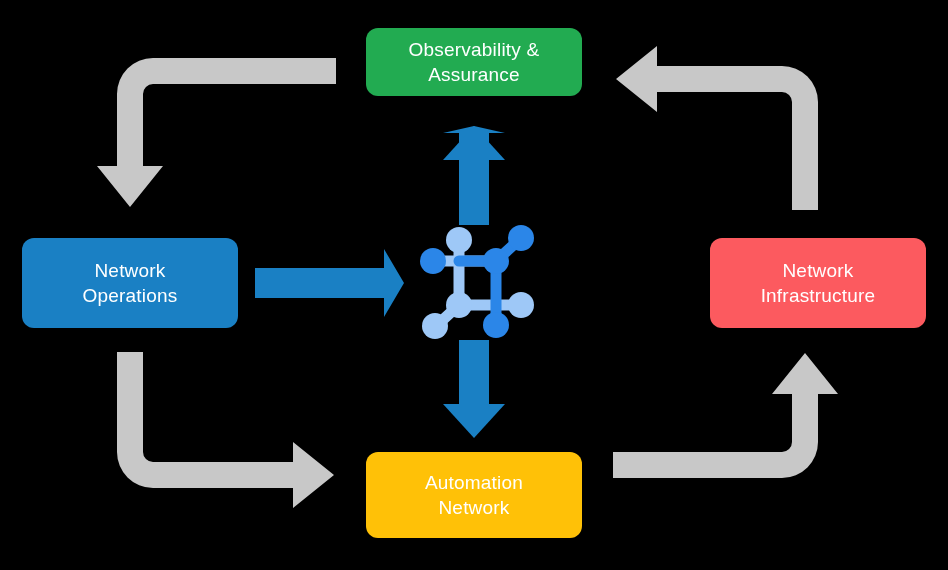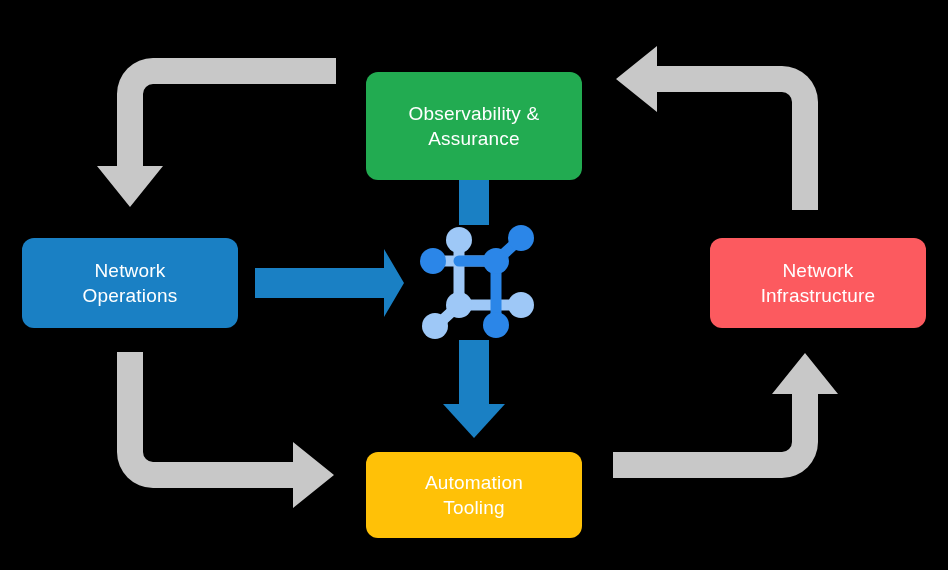--- a/index.html
+++ b/index.html
@@ -24,21 +24,21 @@
     text-align: center;
     color: #ffffff;
     font-size: 19px;
     line-height: 1.32;
     font-weight: 400;
     letter-spacing: 0.2px;
     box-sizing: border-box;
     padding: 6px 10px;
   }
   #box-observability {
-    left: 366px; top: 28px; width: 216px; height: 108px; margin-top: 44px;
+    left: 366px; top: 28px; width: 216px; height: 68px;
   }
   #box-operations {
     left: 22px; top: 238px; width: 216px; height: 90px;
   }
   #box-infrastructure {
     left: 710px; top: 238px; width: 216px; height: 90px;
   }
   #box-automation {
     left: 366px; top: 452px; width: 216px; height: 86px;
   }
@@ -162,16 +162,16 @@
 Operations</span>
   </div>
 
   <div class="node-box" id="box-infrastructure" style="background:#fc5a5f;">
     <span class="box-label">Network
 Infrastructure</span>
   </div>
 
   <div class="node-box" id="box-automation" style="background:#ffc107;">
     <span class="box-label">Automation
-Tooling</span>
+Network</span>
   </div>
 
 </div>
 
 </body></html>

